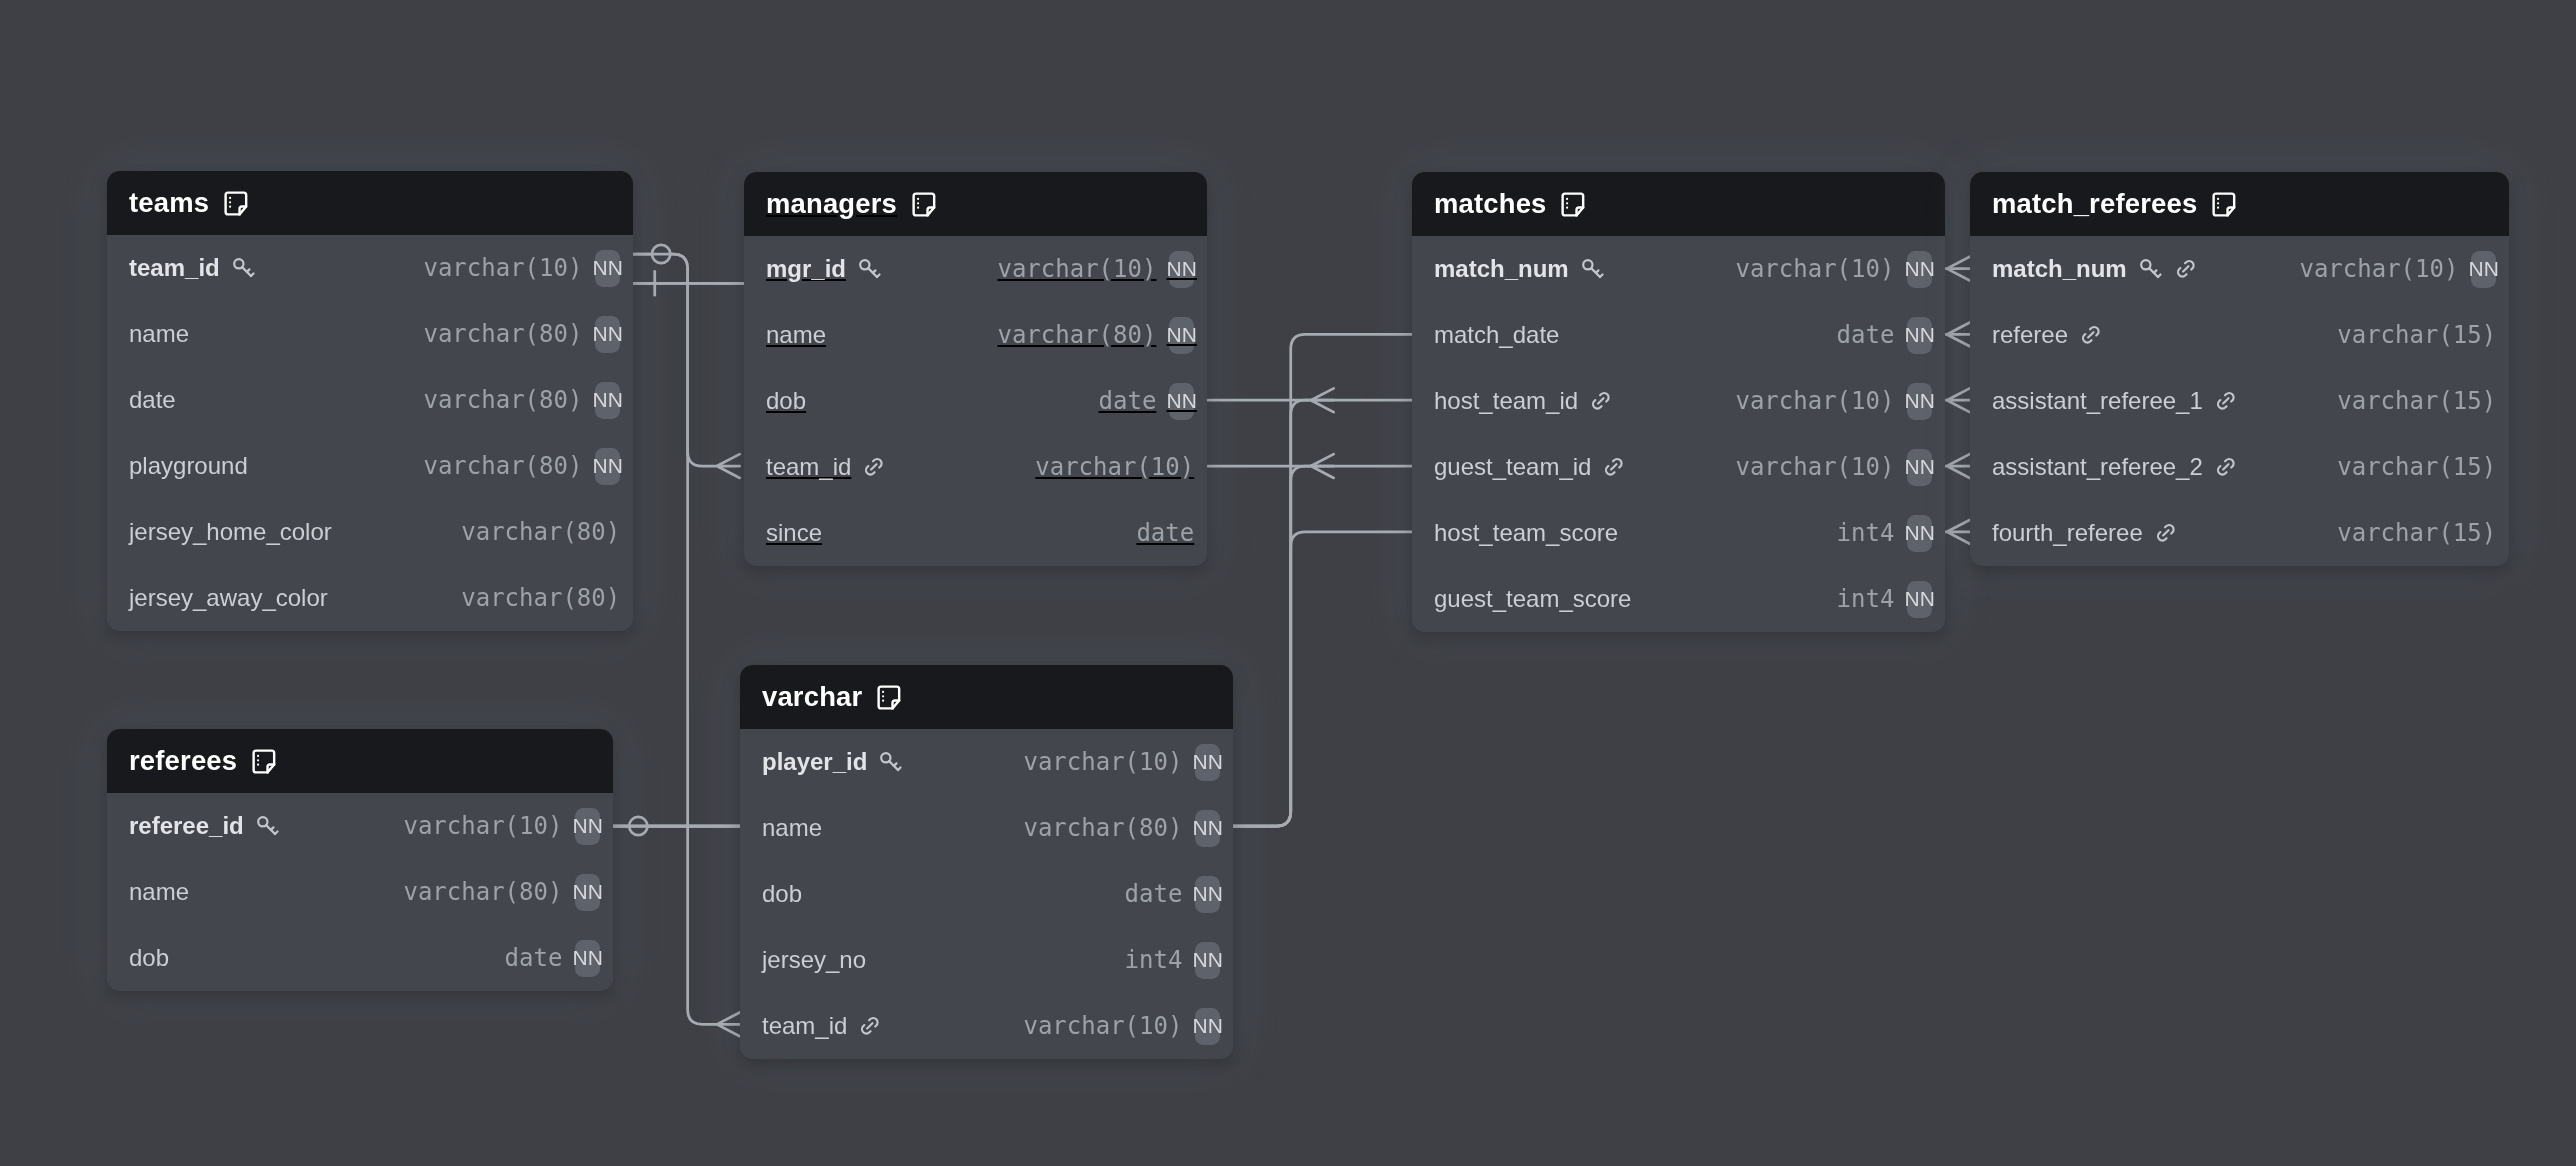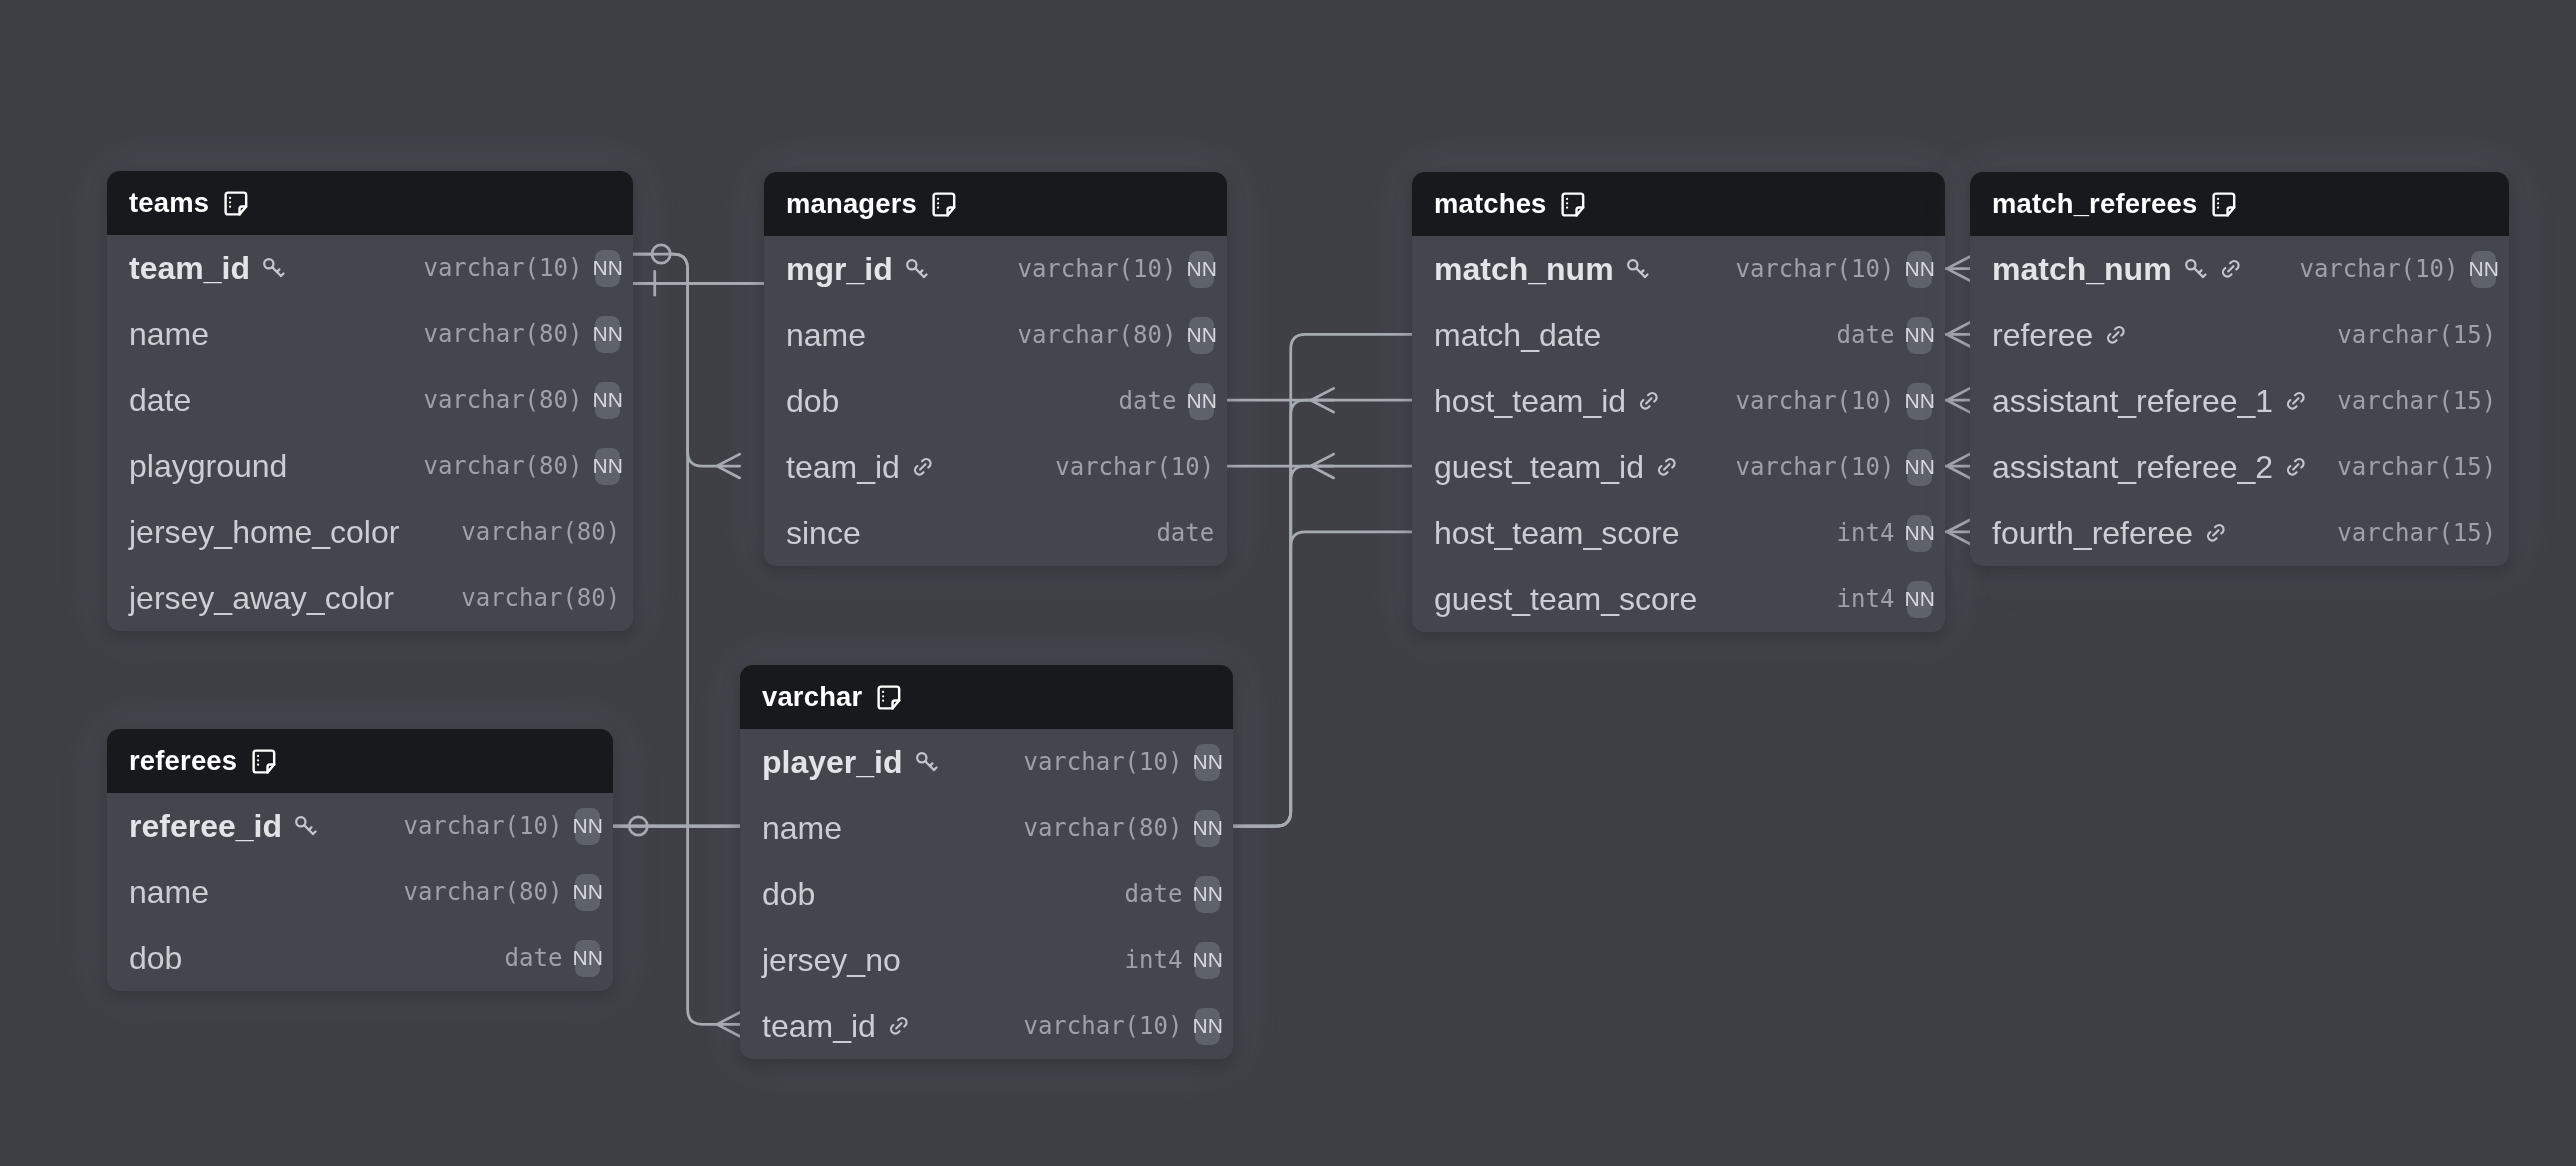--- a/index.html
+++ b/index.html
@@ -43,21 +43,21 @@
     letter-spacing:0.2px;
   }
   .note-icon{flex:0 0 auto;}
   .trow{
     height:66px;
     display:flex;align-items:center;
     padding:0 12.8px 0 22px;
   }
   .fname{
     color:var(--fname);
-    font-size:32px;
+    font-size:24px;
     white-space:nowrap;
   }
   .fname.pk{color:var(--fname-pk);font-weight:700;}
   .ficon{flex:0 0 auto;margin-left:10px;color:#c3c6cb;}
   .spacer{flex:1 1 auto;}
   .ftype{
     color:var(--ftype);
     font-size:24px;
     font-family:"DejaVu Sans Mono","Liberation Mono",monospace;
     white-space:nowrap;
@@ -159,21 +159,21 @@
           <span class="fname">jersey_home_color</span>
           <span class="spacer"></span>
           <span class="ftype">varchar(80)</span>
         </div>
         <div class="trow">
           <span class="fname">jersey_away_color</span>
           <span class="spacer"></span>
           <span class="ftype">varchar(80)</span>
         </div>
       </div>
-      <div class="table" style="left: 764px; top: 172px; width: 463px;">
+      <div class="table" style="left: 744px; top: 172px; width: 463px; text-decoration: underline;">
         <div class="thead">
           <span class="ttitle">managers</span>
           <svg viewBox="0 0 24 24" width="29" height="29" fill="none" stroke="currentColor" stroke-width="2" stroke-linecap="round" stroke-linejoin="round" class="note-icon" style="color: rgb(255, 255, 255);">
             <path d="M5 3h13a2 2 0 0 1 2 2v9.5L14.5 21H5a2 2 0 0 1-2-2V5a2 2 0 0 1 2-2z"></path>
             <path d="M14.5 21v-4.5a2 2 0 0 1 2-2H20"></path>
             <circle cx="6.7" cy="7.4" r="0.9" fill="currentColor" stroke="none"></circle>
             <circle cx="6.7" cy="11" r="0.9" fill="currentColor" stroke="none"></circle>
             <circle cx="6.7" cy="14.6" r="0.9" fill="currentColor" stroke="none"></circle>
           </svg>
         </div>

